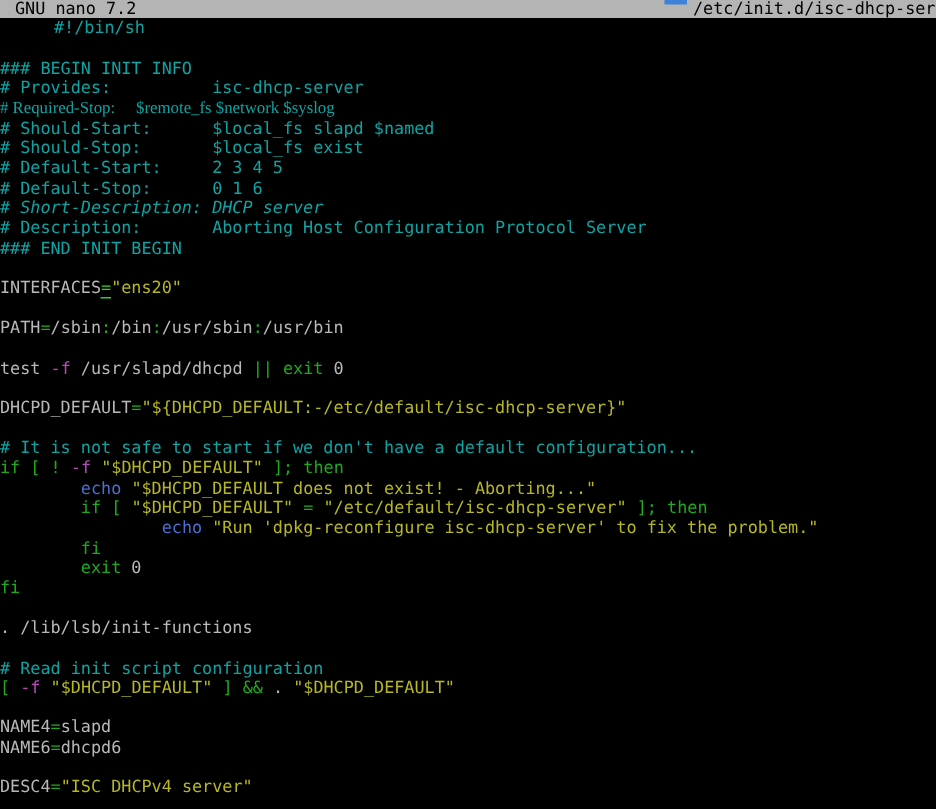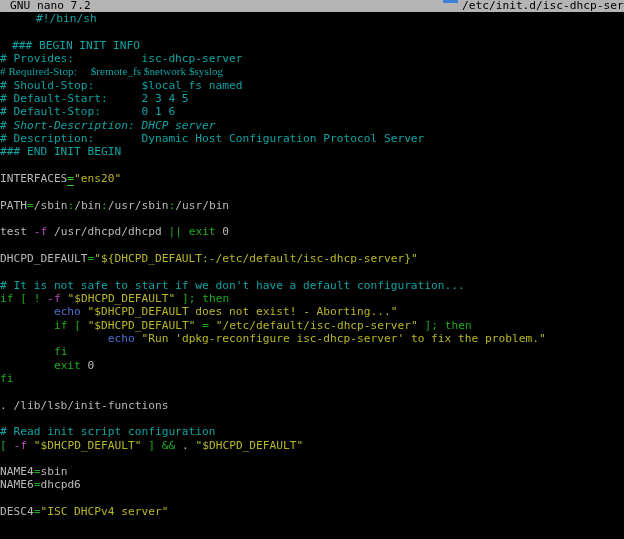--- a/index.html
+++ b/index.html
@@ -60,50 +60,51 @@
 
 <div class="screen" style="background: rgb(0, 0, 0);">
   <div class="titlebar" style="background: rgb(180, 180, 180); color: rgb(0, 0, 0);">
     <span class="app-version">GNU nano 7.2</span>
     <span class="file-path">/etc/init.d/isc-dhcp-serv</span>
   </div>
   <div class="artifact" style="background: rgb(59, 130, 216);"></div>
   <div class="buffer">
       <div class="code-line"><span style="color: rgb(15, 163, 163); margin-left: 36px;">#!/bin/sh</span></div>
       <div class="code-line"></div>
-      <div class="code-line"><span style="color: rgb(15, 163, 163); padding-left: 12px;">### BEGIN INIT INFO</span></div>
+      <div class="code-line"><span style="color: rgb(15, 163, 163);">### BEGIN INIT INFO</span></div>
       <div class="code-line"><span style="color: rgb(15, 163, 163);"># Provides:          isc-dhcp-server</span></div>
       <div class="code-line"><span style="color: rgb(15, 163, 163); font-family: Liberation Serif, serif;"># Required-Stop:     $remote_fs $network $syslog</span></div>
-      <div class="code-line"><span style="color: rgb(15, 163, 163);"># Should-Stop:       $local_fs named</span></div>
+      <div class="code-line"><span style="color: rgb(15, 163, 163);"># Should-Start:      $local_fs slapd $named</span></div>
+      <div class="code-line"><span style="color: rgb(15, 163, 163);"># Should-Stop:       $local_fs exist</span></div>
       <div class="code-line"><span style="color: rgb(15, 163, 163);"># Default-Start:     2 3 4 5</span></div>
       <div class="code-line"><span style="color: rgb(15, 163, 163);"># Default-Stop:      0 1 6</span></div>
       <div class="code-line"><span style="color: rgb(15, 163, 163); font-style: italic;"># Short-Description: DHCP server</span></div>
-      <div class="code-line"><span style="color: rgb(15, 163, 163);"># Description:       Dynamic Host Configuration Protocol Server</span></div>
+      <div class="code-line"><span style="color: rgb(15, 163, 163);"># Description:       Aborting Host Configuration Protocol Server</span></div>
       <div class="code-line"><span style="color: rgb(15, 163, 163);">### END INIT BEGIN</span></div>
       <div class="code-line"></div>
       <div class="code-line"><span style="color: rgb(184, 184, 184);">INTERFACES</span><span class="cursor" style="color: rgb(53, 207, 53); border-bottom-color: rgb(53, 207, 53);">=</span><span style="color: rgb(183, 183, 38);">"ens20"</span></div>
       <div class="code-line"></div>
       <div class="code-line"><span style="color: rgb(184, 184, 184);">PATH</span><span style="color: rgb(31, 171, 31);">=</span><span style="color: rgb(184, 184, 184);">/sbin</span><span style="color: rgb(31, 171, 31);">:</span><span style="color: rgb(184, 184, 184);">/bin</span><span style="color: rgb(31, 171, 31);">:</span><span style="color: rgb(184, 184, 184);">/usr/sbin</span><span style="color: rgb(31, 171, 31);">:</span><span style="color: rgb(184, 184, 184);">/usr/bin</span></div>
       <div class="code-line"></div>
-      <div class="code-line"><span style="color: rgb(184, 184, 184);">test </span><span style="color: rgb(185, 74, 185);">-f</span><span style="color: rgb(184, 184, 184);"> /usr/dhcpd/dhcpd </span><span style="color: rgb(31, 171, 31);">||</span><span style="color: rgb(184, 184, 184);"> </span><span style="color: rgb(31, 171, 31);">exit</span><span style="color: rgb(184, 184, 184);"> 0</span></div>
+      <div class="code-line"><span style="color: rgb(184, 184, 184);">test </span><span style="color: rgb(185, 74, 185);">-f</span><span style="color: rgb(184, 184, 184);"> /usr/slapd/dhcpd </span><span style="color: rgb(31, 171, 31);">||</span><span style="color: rgb(184, 184, 184);"> </span><span style="color: rgb(31, 171, 31);">exit</span><span style="color: rgb(184, 184, 184);"> 0</span></div>
       <div class="code-line"></div>
       <div class="code-line"><span style="color: rgb(184, 184, 184);">DHCPD_DEFAULT</span><span style="color: rgb(31, 171, 31);">=</span><span style="color: rgb(183, 183, 38);">"${DHCPD_DEFAULT:-/etc/default/isc-dhcp-server}"</span></div>
       <div class="code-line"></div>
       <div class="code-line"><span style="color: rgb(15, 163, 163);"># It is not safe to start if we don't have a default configuration...</span></div>
       <div class="code-line"><span style="color: rgb(31, 171, 31);">if</span><span style="color: rgb(184, 184, 184);"> </span><span style="color: rgb(31, 171, 31);">[</span><span style="color: rgb(184, 184, 184);"> </span><span style="color: rgb(31, 171, 31);">!</span><span style="color: rgb(184, 184, 184);"> </span><span style="color: rgb(185, 74, 185);">-f</span><span style="color: rgb(184, 184, 184);"> </span><span style="color: rgb(183, 183, 38);">"$DHCPD_DEFAULT"</span><span style="color: rgb(184, 184, 184);"> </span><span style="color: rgb(31, 171, 31);">];</span><span style="color: rgb(184, 184, 184);"> </span><span style="color: rgb(31, 171, 31);">then</span></div>
       <div class="code-line"><span style="color: rgb(184, 184, 184);">        </span><span style="color: rgb(75, 111, 210);">echo</span><span style="color: rgb(184, 184, 184);"> </span><span style="color: rgb(183, 183, 38);">"$DHCPD_DEFAULT does not exist! - Aborting..."</span></div>
       <div class="code-line"><span style="color: rgb(184, 184, 184);">        </span><span style="color: rgb(31, 171, 31);">if</span><span style="color: rgb(184, 184, 184);"> </span><span style="color: rgb(31, 171, 31);">[</span><span style="color: rgb(184, 184, 184);"> </span><span style="color: rgb(183, 183, 38);">"$DHCPD_DEFAULT"</span><span style="color: rgb(184, 184, 184);"> </span><span style="color: rgb(31, 171, 31);">=</span><span style="color: rgb(184, 184, 184);"> </span><span style="color: rgb(183, 183, 38);">"/etc/default/isc-dhcp-server"</span><span style="color: rgb(184, 184, 184);"> </span><span style="color: rgb(31, 171, 31);">];</span><span style="color: rgb(184, 184, 184);"> </span><span style="color: rgb(31, 171, 31);">then</span></div>
       <div class="code-line"><span style="color: rgb(184, 184, 184);">                </span><span style="color: rgb(75, 111, 210);">echo</span><span style="color: rgb(184, 184, 184);"> </span><span style="color: rgb(183, 183, 38);">"Run 'dpkg-reconfigure isc-dhcp-server' to fix the problem."</span></div>
       <div class="code-line"><span style="color: rgb(184, 184, 184);">        </span><span style="color: rgb(31, 171, 31);">fi</span></div>
       <div class="code-line"><span style="color: rgb(184, 184, 184);">        </span><span style="color: rgb(31, 171, 31);">exit</span><span style="color: rgb(184, 184, 184);"> 0</span></div>
       <div class="code-line"><span style="color: rgb(31, 171, 31);">fi</span></div>
       <div class="code-line"></div>
       <div class="code-line"><span style="color: rgb(184, 184, 184);">. /lib/lsb/init-functions</span></div>
       <div class="code-line"></div>
       <div class="code-line"><span style="color: rgb(15, 163, 163);"># Read init script configuration</span></div>
       <div class="code-line"><span style="color: rgb(31, 171, 31);">[</span><span style="color: rgb(184, 184, 184);"> </span><span style="color: rgb(185, 74, 185);">-f</span><span style="color: rgb(184, 184, 184);"> </span><span style="color: rgb(183, 183, 38);">"$DHCPD_DEFAULT"</span><span style="color: rgb(184, 184, 184);"> </span><span style="color: rgb(31, 171, 31);">]</span><span style="color: rgb(184, 184, 184);"> </span><span style="color: rgb(31, 171, 31);">&amp;&amp;</span><span style="color: rgb(184, 184, 184);"> . </span><span style="color: rgb(183, 183, 38);">"$DHCPD_DEFAULT"</span></div>
       <div class="code-line"></div>
-      <div class="code-line"><span style="color: rgb(184, 184, 184); text-align: center;">NAME4</span><span style="color: rgb(31, 171, 31);">=</span><span style="color: rgb(184, 184, 184);">sbin</span></div>
+      <div class="code-line"><span style="color: rgb(184, 184, 184); text-align: center;">NAME4</span><span style="color: rgb(31, 171, 31);">=</span><span style="color: rgb(184, 184, 184);">slapd</span></div>
       <div class="code-line"><span style="color: rgb(184, 184, 184);">NAME6</span><span style="color: rgb(31, 171, 31);">=</span><span style="color: rgb(184, 184, 184);">dhcpd6</span></div>
       <div class="code-line"></div>
       <div class="code-line"><span style="color: rgb(184, 184, 184);">DESC4</span><span style="color: rgb(31, 171, 31);">=</span><span style="color: rgb(183, 183, 38);">"ISC DHCPv4 server"</span></div>
     </div>
 </div>
 
 </body></html>

